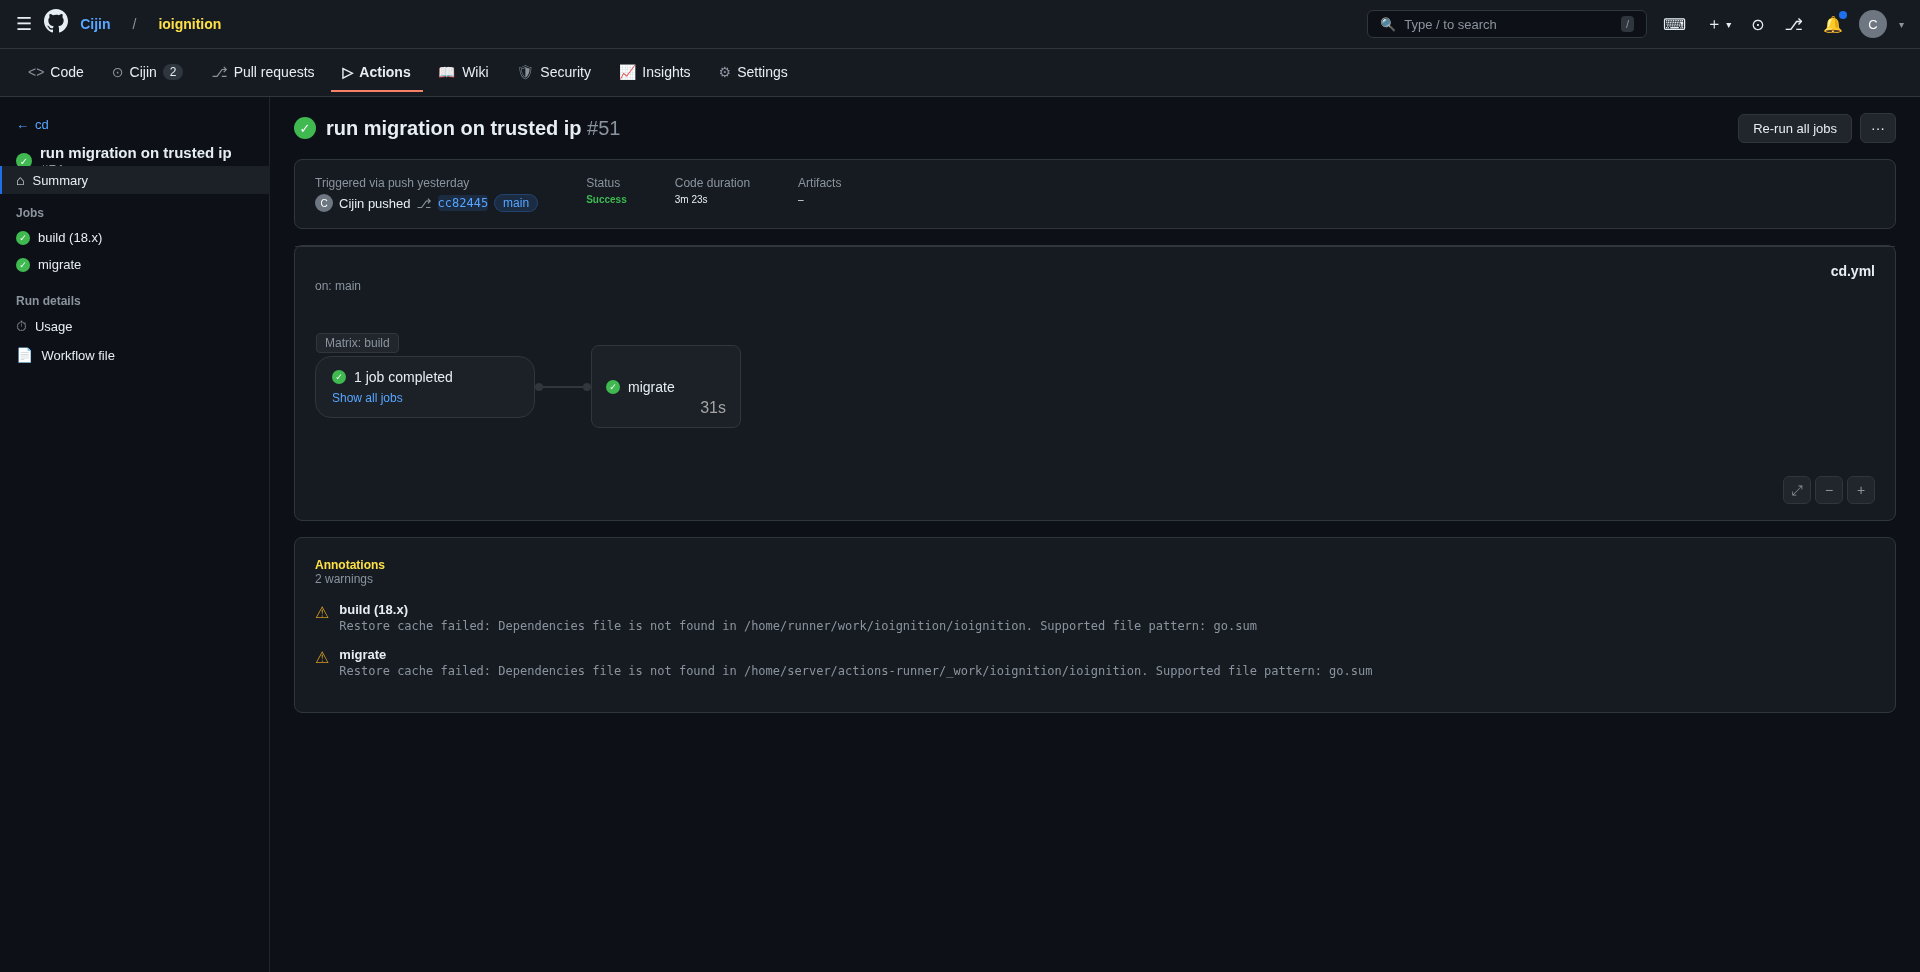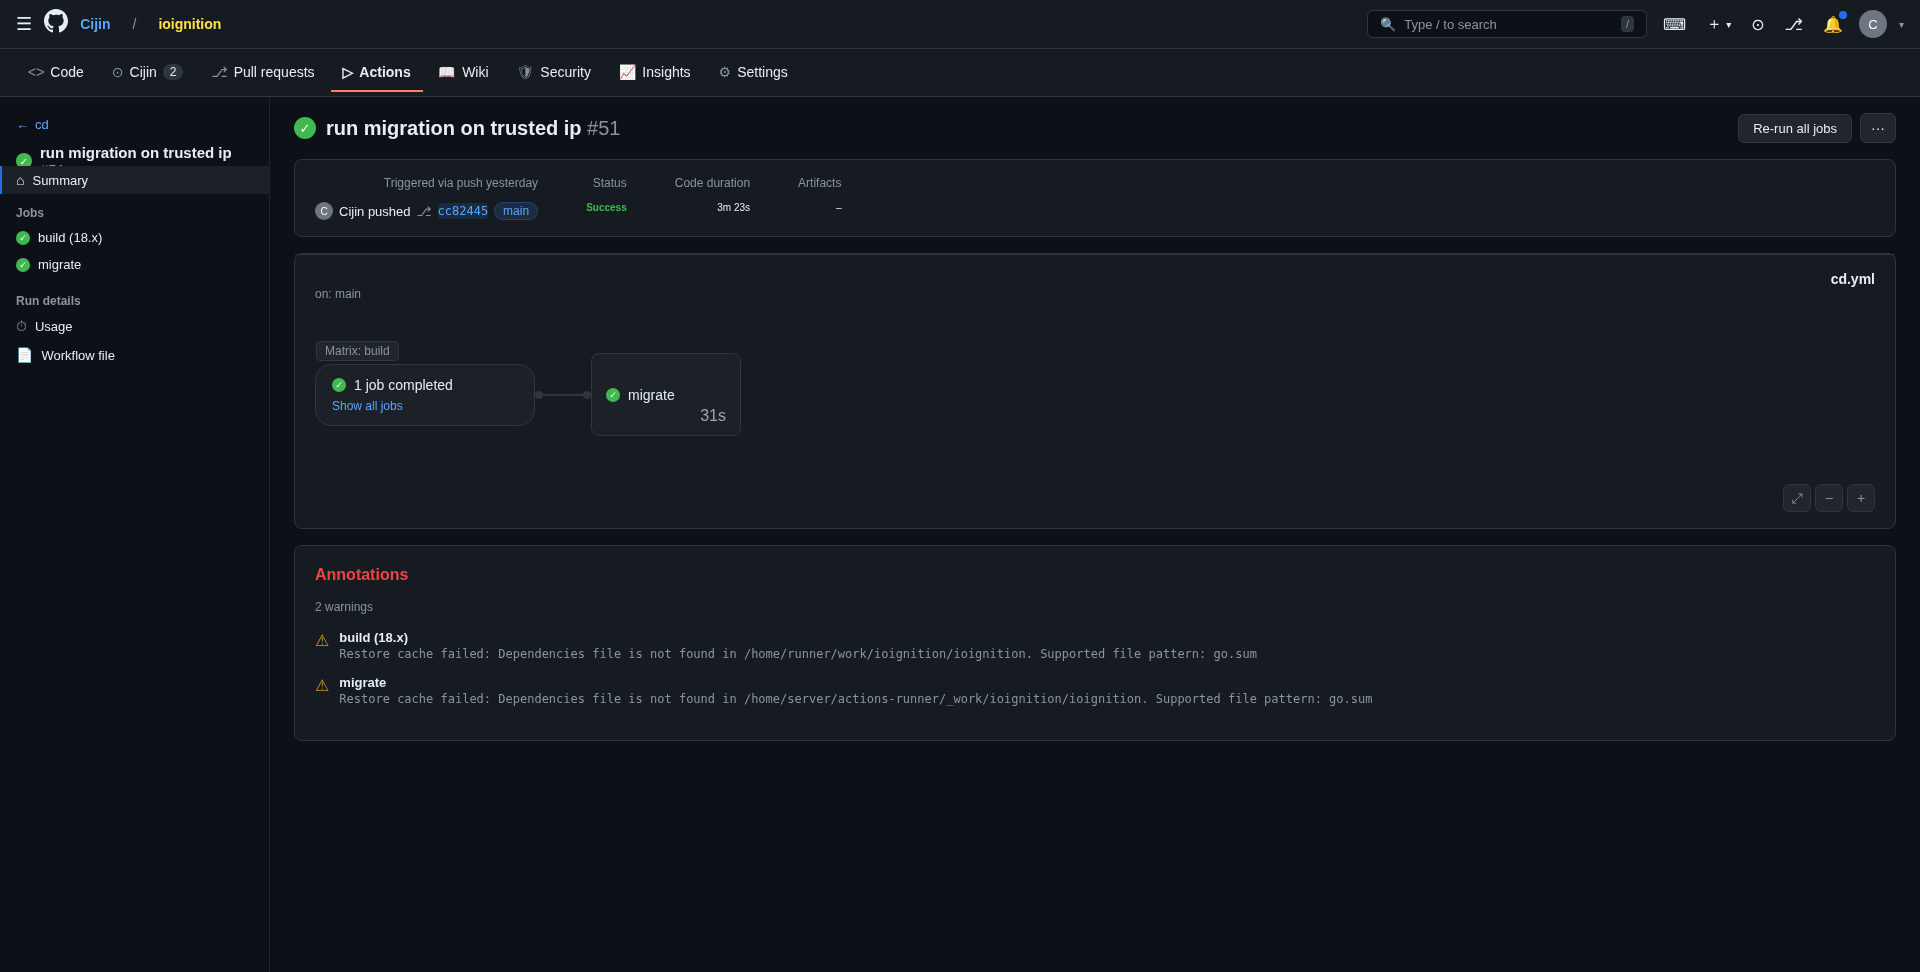--- a/index.html
+++ b/index.html
@@ -254,21 +254,21 @@
       margin-bottom: 16px;
     }
 
     
     .info-row {
       display: flex;
       align-items: flex-start;
       gap: 48px;
       padding: 16px 20px;
     }
-    .info-col { display: flex; flex-direction: column; gap: 12px; text-align: right; }
+    .info-col { display: flex; flex-direction: column; gap: 4px; }
     .info-label { font-size: 12px; color: #8b949e; }
     .info-value { font-size: 10px; color: #e6edf3; font-weight: 500; }
     .info-value.success { color: #3fb950; font-weight: 600; }
     .commit-row {
       display: flex;
       align-items: center;
       gap: 6px;
       font-size: 13px;
       color: #e6edf3;
     }
@@ -382,21 +382,21 @@
       color: #8b949e;
       width: 28px; height: 28px;
       border-radius: 6px;
       cursor: pointer;
       font-size: 14px;
       display: flex; align-items: center; justify-content: center;
     }
 
     
     .annotations-card { padding: 20px; }
-    .annotations-title { font-size: 16px; font-weight: 600; color: #ef4444; margin-bottom: 16px; }
+    .annotations-title { font-size: 12px; font-weight: 600; color: #fde047; margin-bottom: 0; }
     .annotations-count { font-size: 12px; color: #8b949e; margin-bottom: 16px; }
     .annotation-item { display: flex; align-items: flex-start; gap: 10px; margin-bottom: 14px; }
     .warning-icon { color: #d29922; font-size: 16px; flex-shrink: 0; margin-top: 1px; }
     .annotation-content {}
     .annotation-job { font-size: 13px; font-weight: 600; color: #e6edf3; margin-bottom: 2px; }
     .annotation-message { font-size: 12px; color: #8b949e; font-family: monospace; }
   </style>
 </head>
 <body>
 

